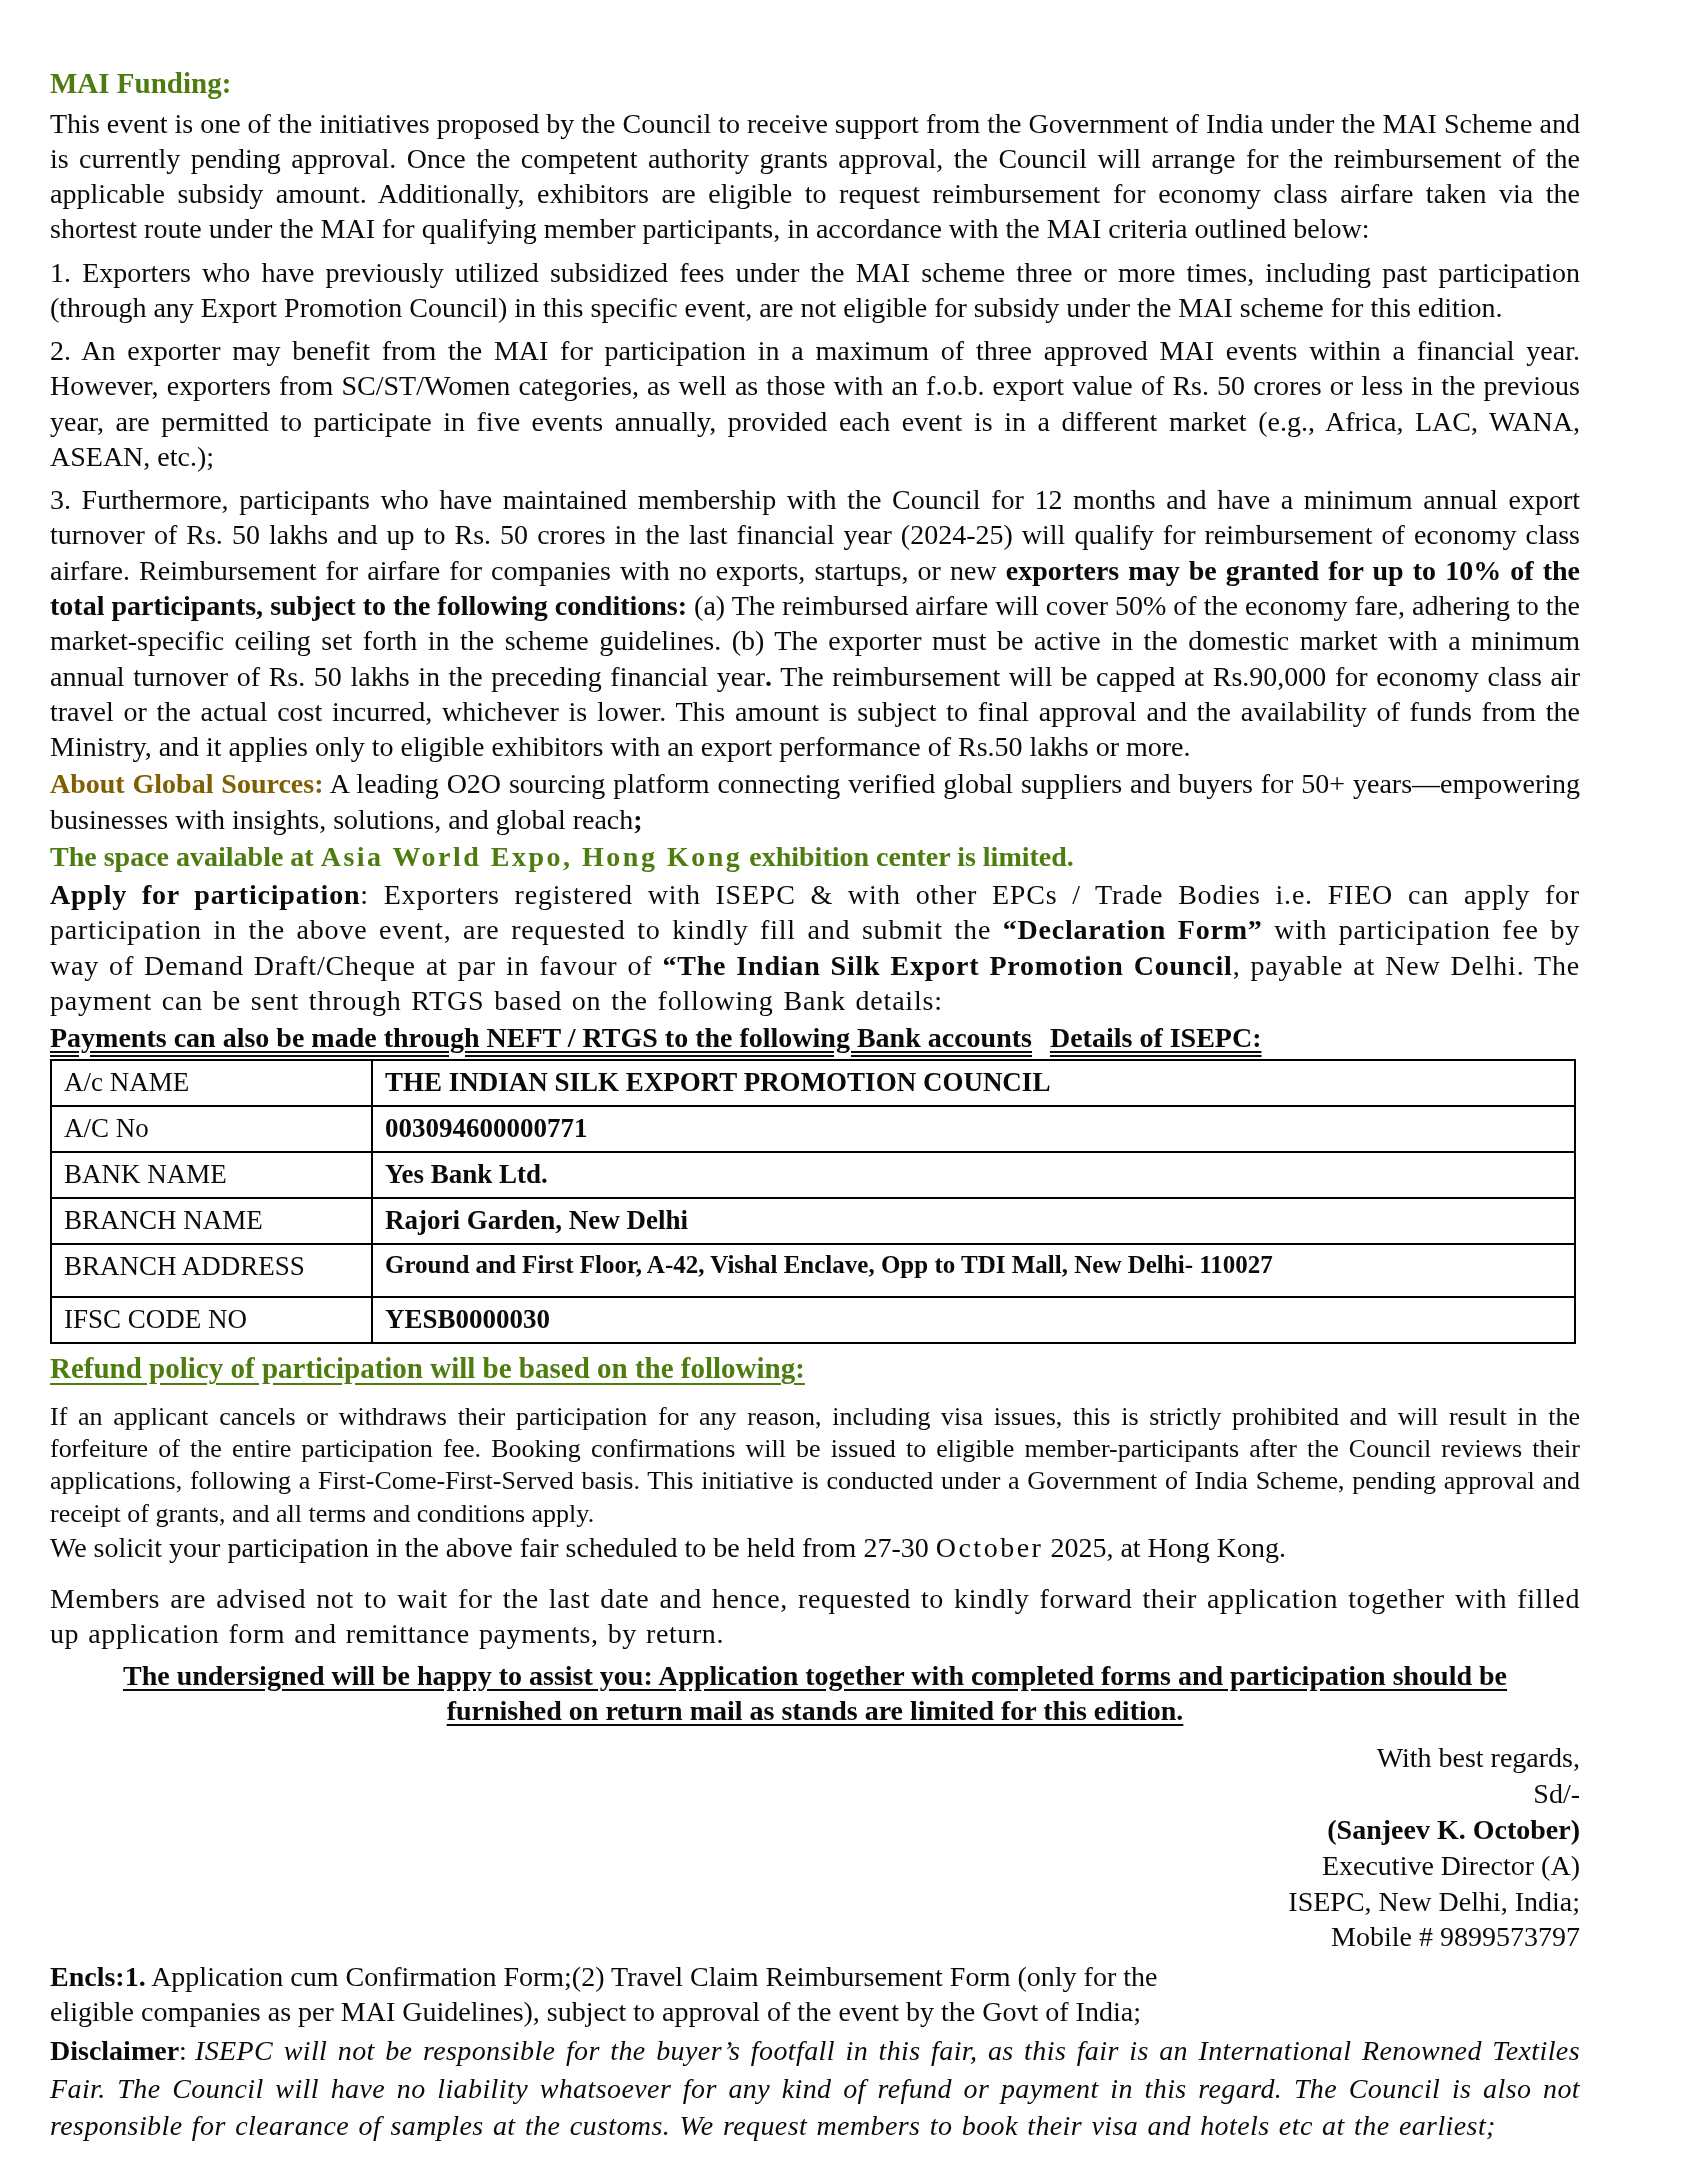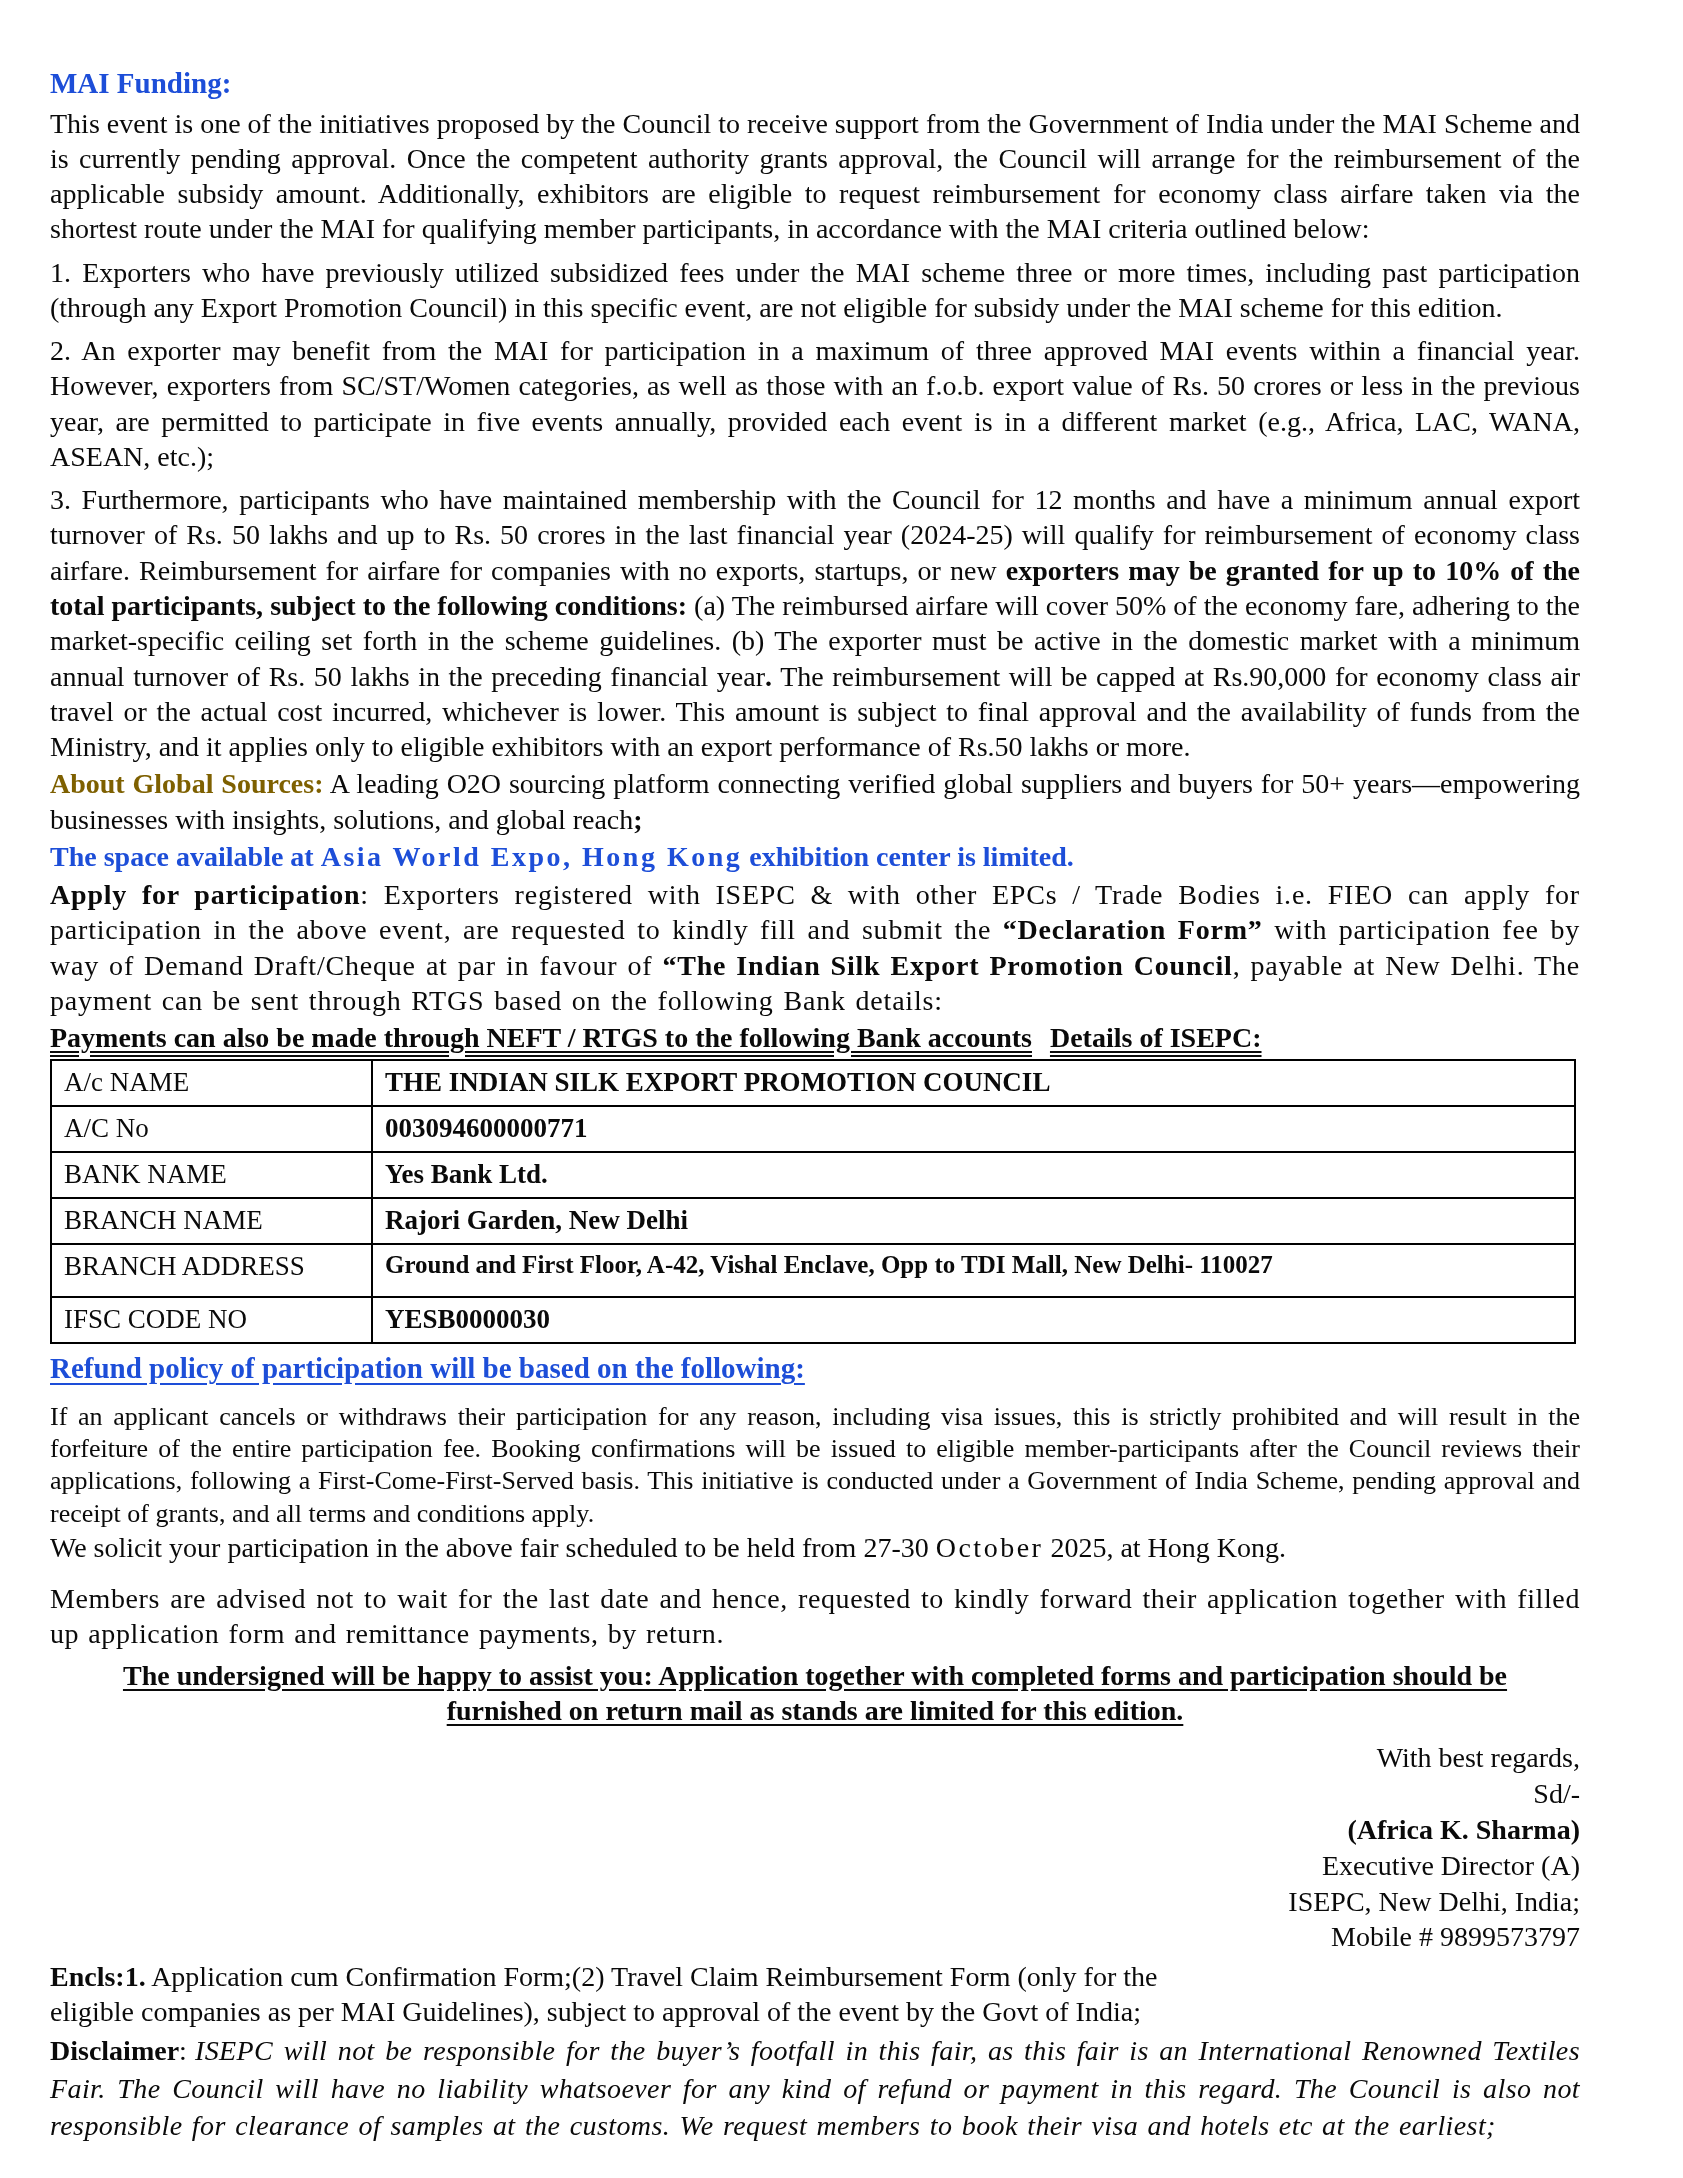--- a/index.html
+++ b/index.html
@@ -2,21 +2,21 @@
 <html><head>
 <meta charset="utf-8">
 <style>
   html,body{margin:0;padding:0;background:#ffffff;}
   body{width:1683px;height:2178px;font-family:"Liberation Serif",serif;color:#0a0a0a;overflow:hidden;}
   .page{padding:65px 103px 30px 50px;}
   p{margin:0 0 11px 0;font-size:28px;line-height:1.26;text-align:justify;}
   .tight{margin-bottom:8px;}
   .nogap{margin-bottom:2px;}
   b{font-weight:bold;}
-  .brown{color:#1d4ed8;font-weight:bold;}
+  .brown{color:#4d7c0f;font-weight:bold;}
   .gold{color:#7E6000;font-weight:bold;}
   .h-top{font-size:29px;margin-bottom:4px;text-align:left;}
   .spaced{letter-spacing:2.5px;}
   .wide{letter-spacing:0.8px;word-spacing:2px;}
   .space-line{font-size:28px;margin-bottom:3px;}
   .payments-head{font-size:28px;margin-bottom:2px;text-align:left;}
   .payments-head .u2{text-decoration:underline double;text-underline-offset:4px;font-weight:bold;}
   .payments-head .part2{margin-left:18px;}
   table.bank{border-collapse:collapse;width:1526px;margin:4px 0 6px 0;}
   table.bank td{border:2px solid #000;font-size:27px;padding:6px 10px 7px 12px;vertical-align:top;}
@@ -95,21 +95,21 @@
 
   <p class="solicit"><span>We solicit your participation in the above fair scheduled to be held from 27-30 </span><span class="spaced">October</span><span> 2025, at Hong Kong.</span></p>
 
   <p class="members"><span>Members are advised not to wait for the last date and hence, requested to kindly forward their application together with filled up application form and remittance payments, by return.</span></p>
 
   <p class="undersigned"><span>The undersigned will be happy to assist you: Application together with completed forms and participation should be furnished on  return mail as stands are limited for this edition.</span></p>
 
   <div class="signature">
     <div>With best regards,</div>
     <div>Sd/-</div>
-    <div style="font-weight:bold">(Africa K. Sharma)</div>
+    <div style="font-weight:bold">(Sanjeev K. October)</div>
     <div>Executive Director (A)</div>
     <div>ISEPC, New Delhi, India;</div>
     <div>Mobile # 9899573797</div>
   </div>
 
   <p class="encls"><b>Encls:1.</b><span> Application cum Confirmation Form;(2) Travel Claim Reimbursement Form (only for the eligible companies as per MAI Guidelines), subject to approval of the event by the Govt of India;</span></p>
 
   <p class="disclaimer"><b>Disclaimer</b><span>: </span><i>ISEPC will not be responsible for the buyer’s footfall in this fair, as this fair is an International Renowned Textiles Fair.  The Council will have no liability whatsoever for any kind of refund or payment in this regard. The Council is also not responsible for clearance of samples at the customs. We request members to book their visa and hotels etc at the earliest;</i></p>
 
 </div>

